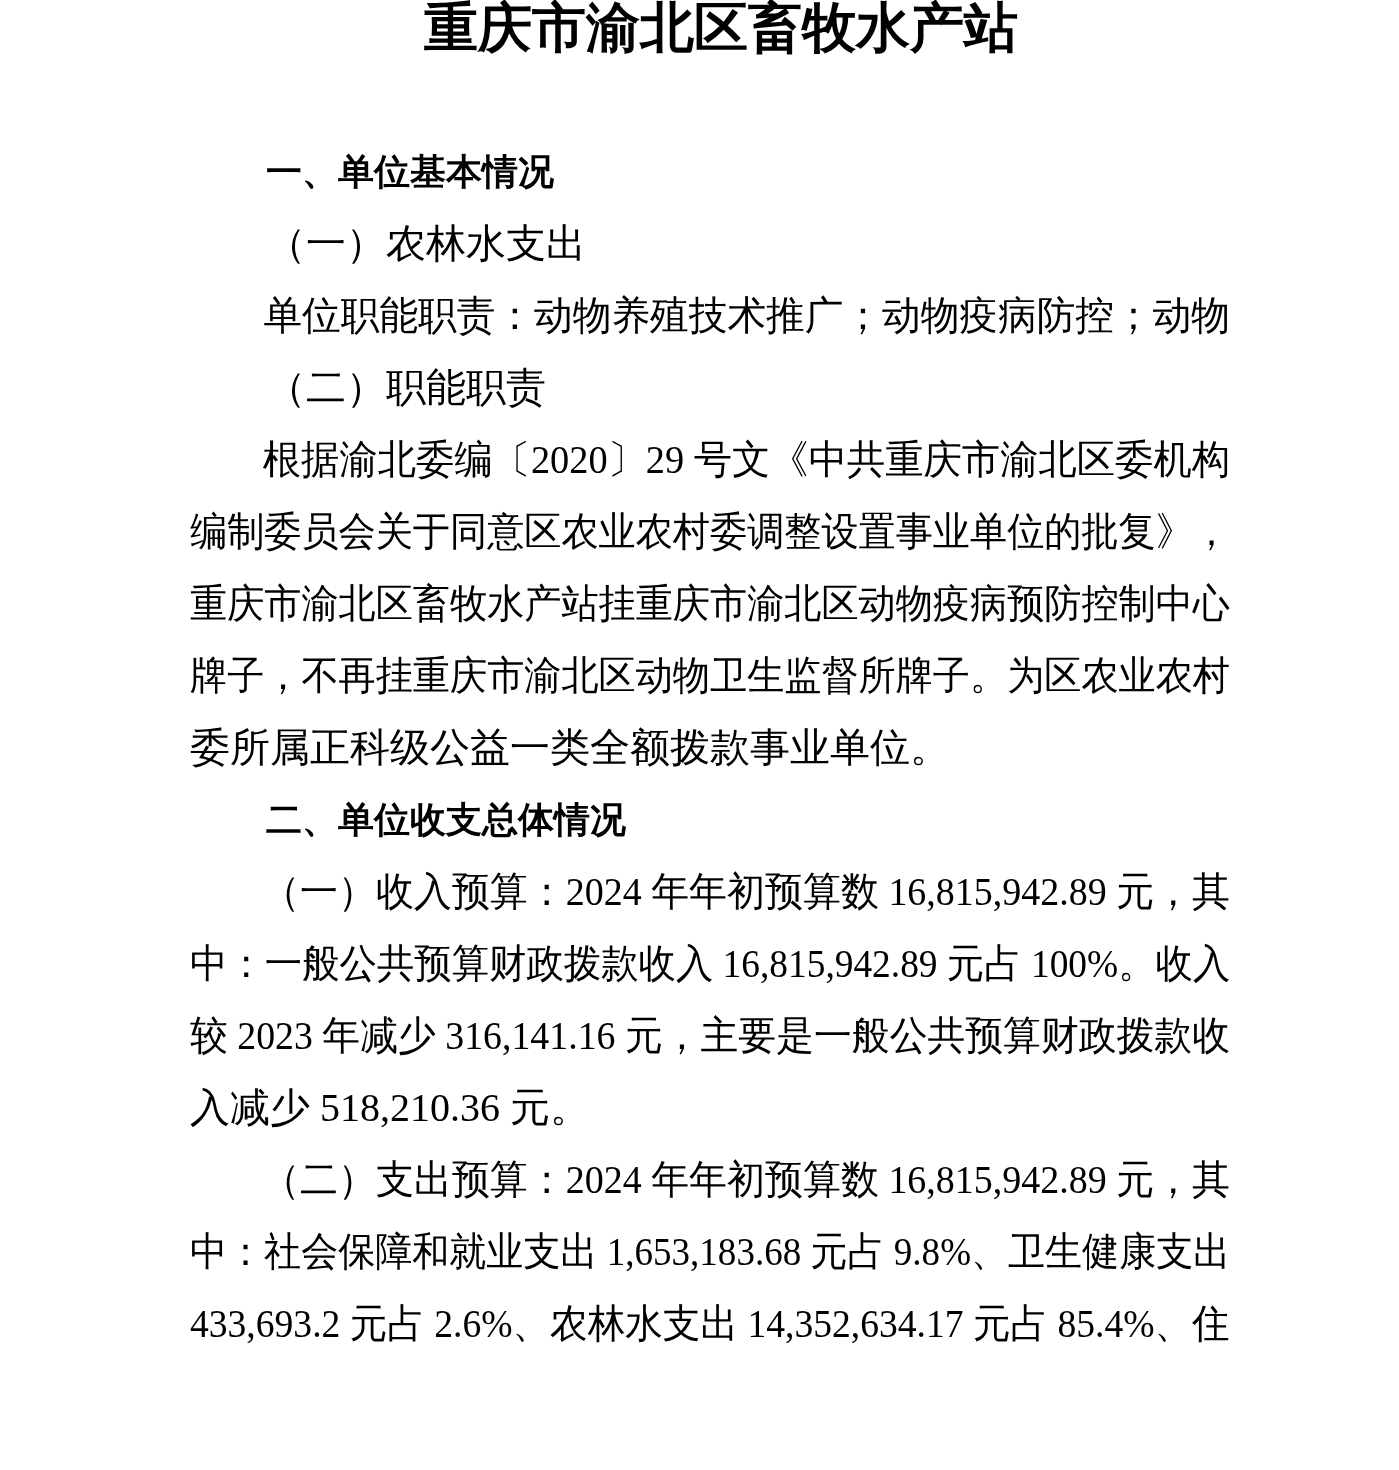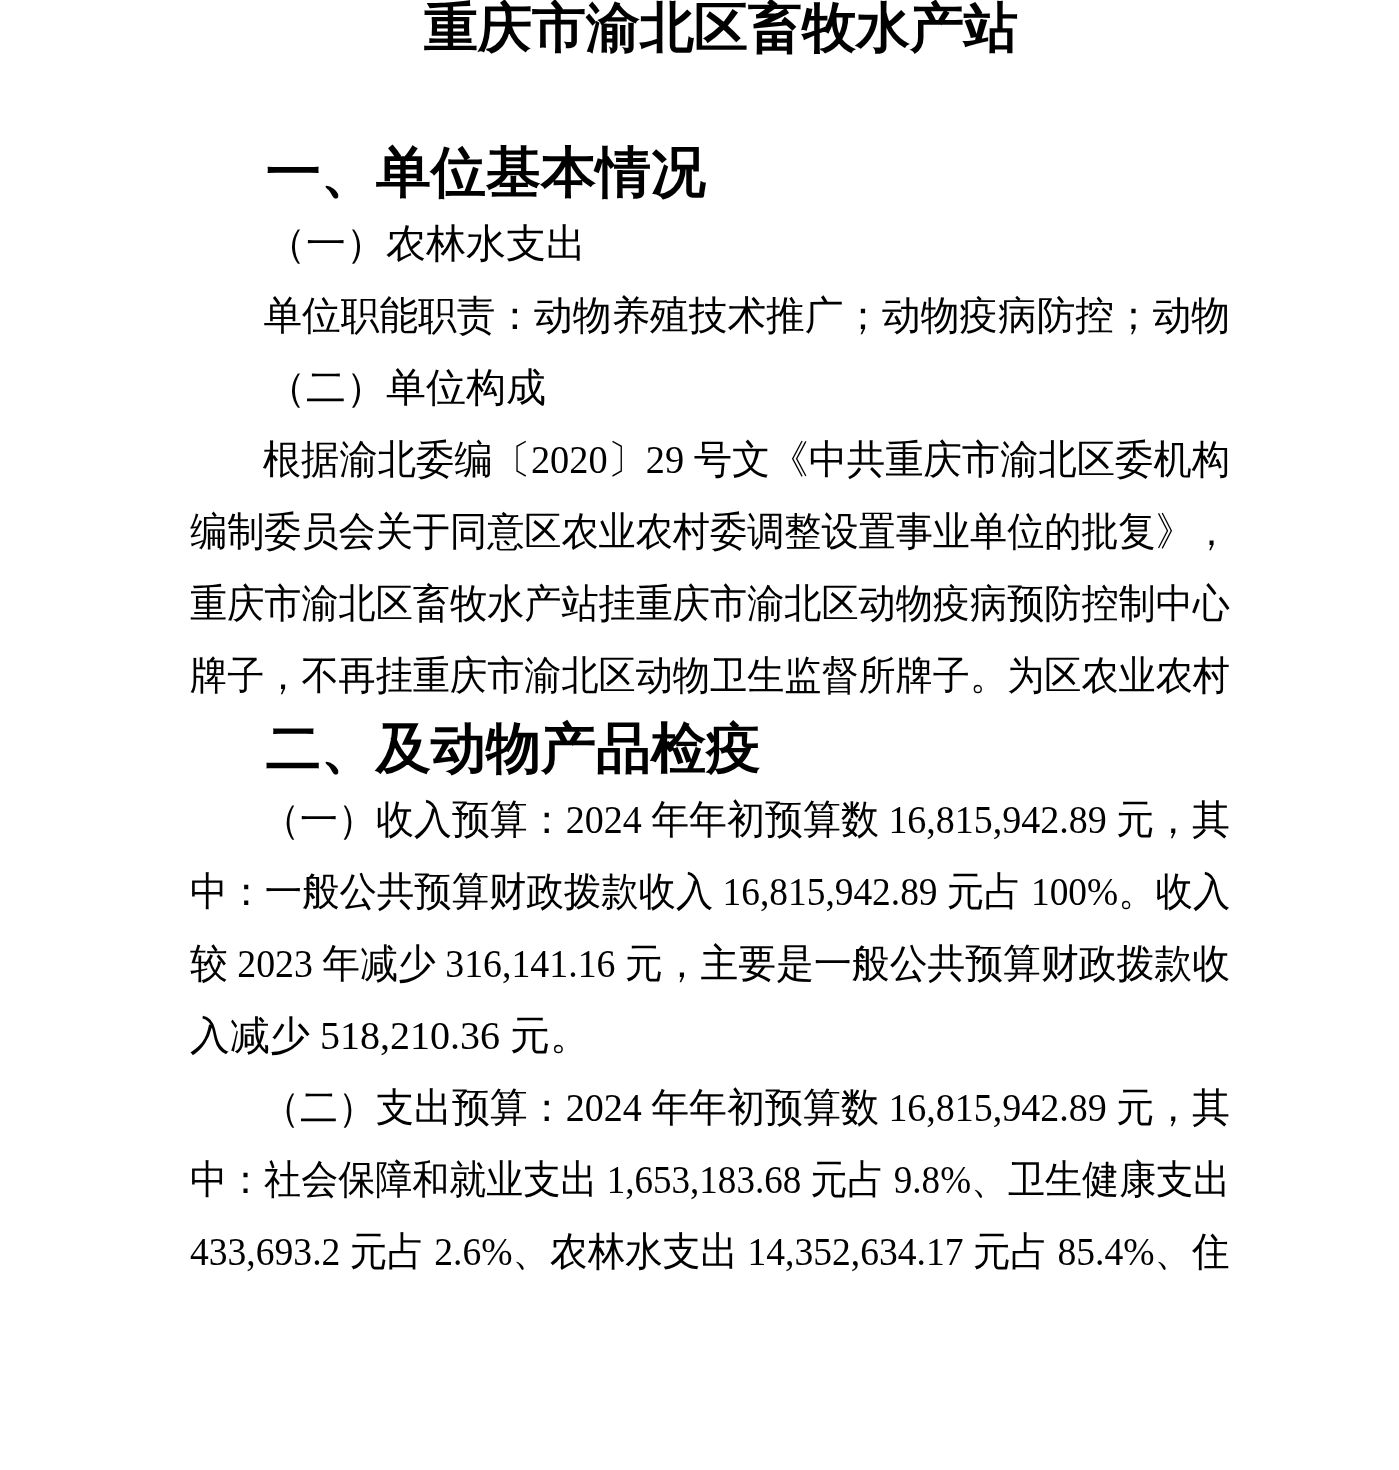--- a/index.html
+++ b/index.html
@@ -34,48 +34,49 @@
   .line.title {
     font-size: 54px;
     font-weight: 700;
     text-align: center;
     text-align-last: center;
     text-indent: 22px;
     font-family: "Liberation Serif", "DejaVu Serif", serif;
   }
   .line.heading {
     font-weight: 700;
-    font-size: 55px;
+    font-size: 36px;
     font-family: "Liberation Sans", "DejaVu Sans", sans-serif;
   }
 </style>
 </head>
 <body>
 
 <div class="page">
   <div class="doc">
 
     <div class="line title">重庆市渝北区畜牧水产站</div>
 
     <div class="line blank"></div>
 
     <div class="line heading indent">一、单位基本情况</div>
 
     <div class="line indent">（一）农林水支出</div>
 
     <div class="line indent just" style="transform-origin: 0px 50%; transform: scaleX(0.966543);">单位职能职责：动物养殖技术推广；动物疫病防控；动物</div>
 
-    <div class="line indent">（二）单位构成</div>
+    <div class="line indent">（二）职能职责</div>
 
     <div class="line indent just" style="transform-origin: 0px 50%; transform: scaleX(0.957643);">根据渝北委编〔2020〕29 号文《中共重庆市渝北区委机构</div>
     <div class="line just" style="transform-origin: 0px 50%; transform: scaleX(0.928571);">编制委员会关于同意区农业农村委调整设置事业单位的批复》，</div>
     <div class="line just" style="transform-origin: 0px 50%; transform: scaleX(0.928571);">重庆市渝北区畜牧水产站挂重庆市渝北区动物疫病预防控制中心</div>
     <div class="line just" style="transform-origin: 0px 50%; transform: scaleX(0.928571);">牌子，不再挂重庆市渝北区动物卫生监督所牌子。为区农业农村</div>
+    <div class="line">委所属正科级公益一类全额拨款事业单位。</div>
 
-    <div class="line heading indent">二、及动物产品检疫</div>
+    <div class="line heading indent">二、单位收支总体情况</div>
 
     <div class="line indent just" style="transform-origin: 0px 50%; transform: scaleX(0.948905);">（一）收入预算：2024 年年初预算数 16,815,942.89 元，其</div>
     <div class="line just" style="transform-origin: 0px 50%; transform: scaleX(0.934412);">中：一般公共预算财政拨款收入 16,815,942.89 元占 100%。收入</div>
     <div class="line just" style="transform-origin: 0px 50%; transform: scaleX(0.945455);">较 2023 年减少 316,141.16 元，主要是一般公共预算财政拨款收</div>
     <div class="line">入减少 518,210.36 元。</div>
 
     <div class="line indent just" style="transform-origin: 0px 50%; transform: scaleX(0.948905);">（二）支出预算：2024 年年初预算数 16,815,942.89 元，其</div>
     <div class="line just" style="transform-origin: 0px 50%; transform: scaleX(0.926091);">中：社会保障和就业支出 1,653,183.68 元占 9.8%、卫生健康支出</div>
     <div class="line just" style="transform-origin: 0px 50%; transform: scaleX(0.939476);">433,693.2 元占 2.6%、农林水支出 14,352,634.17 元占 85.4%、住</div>
 

